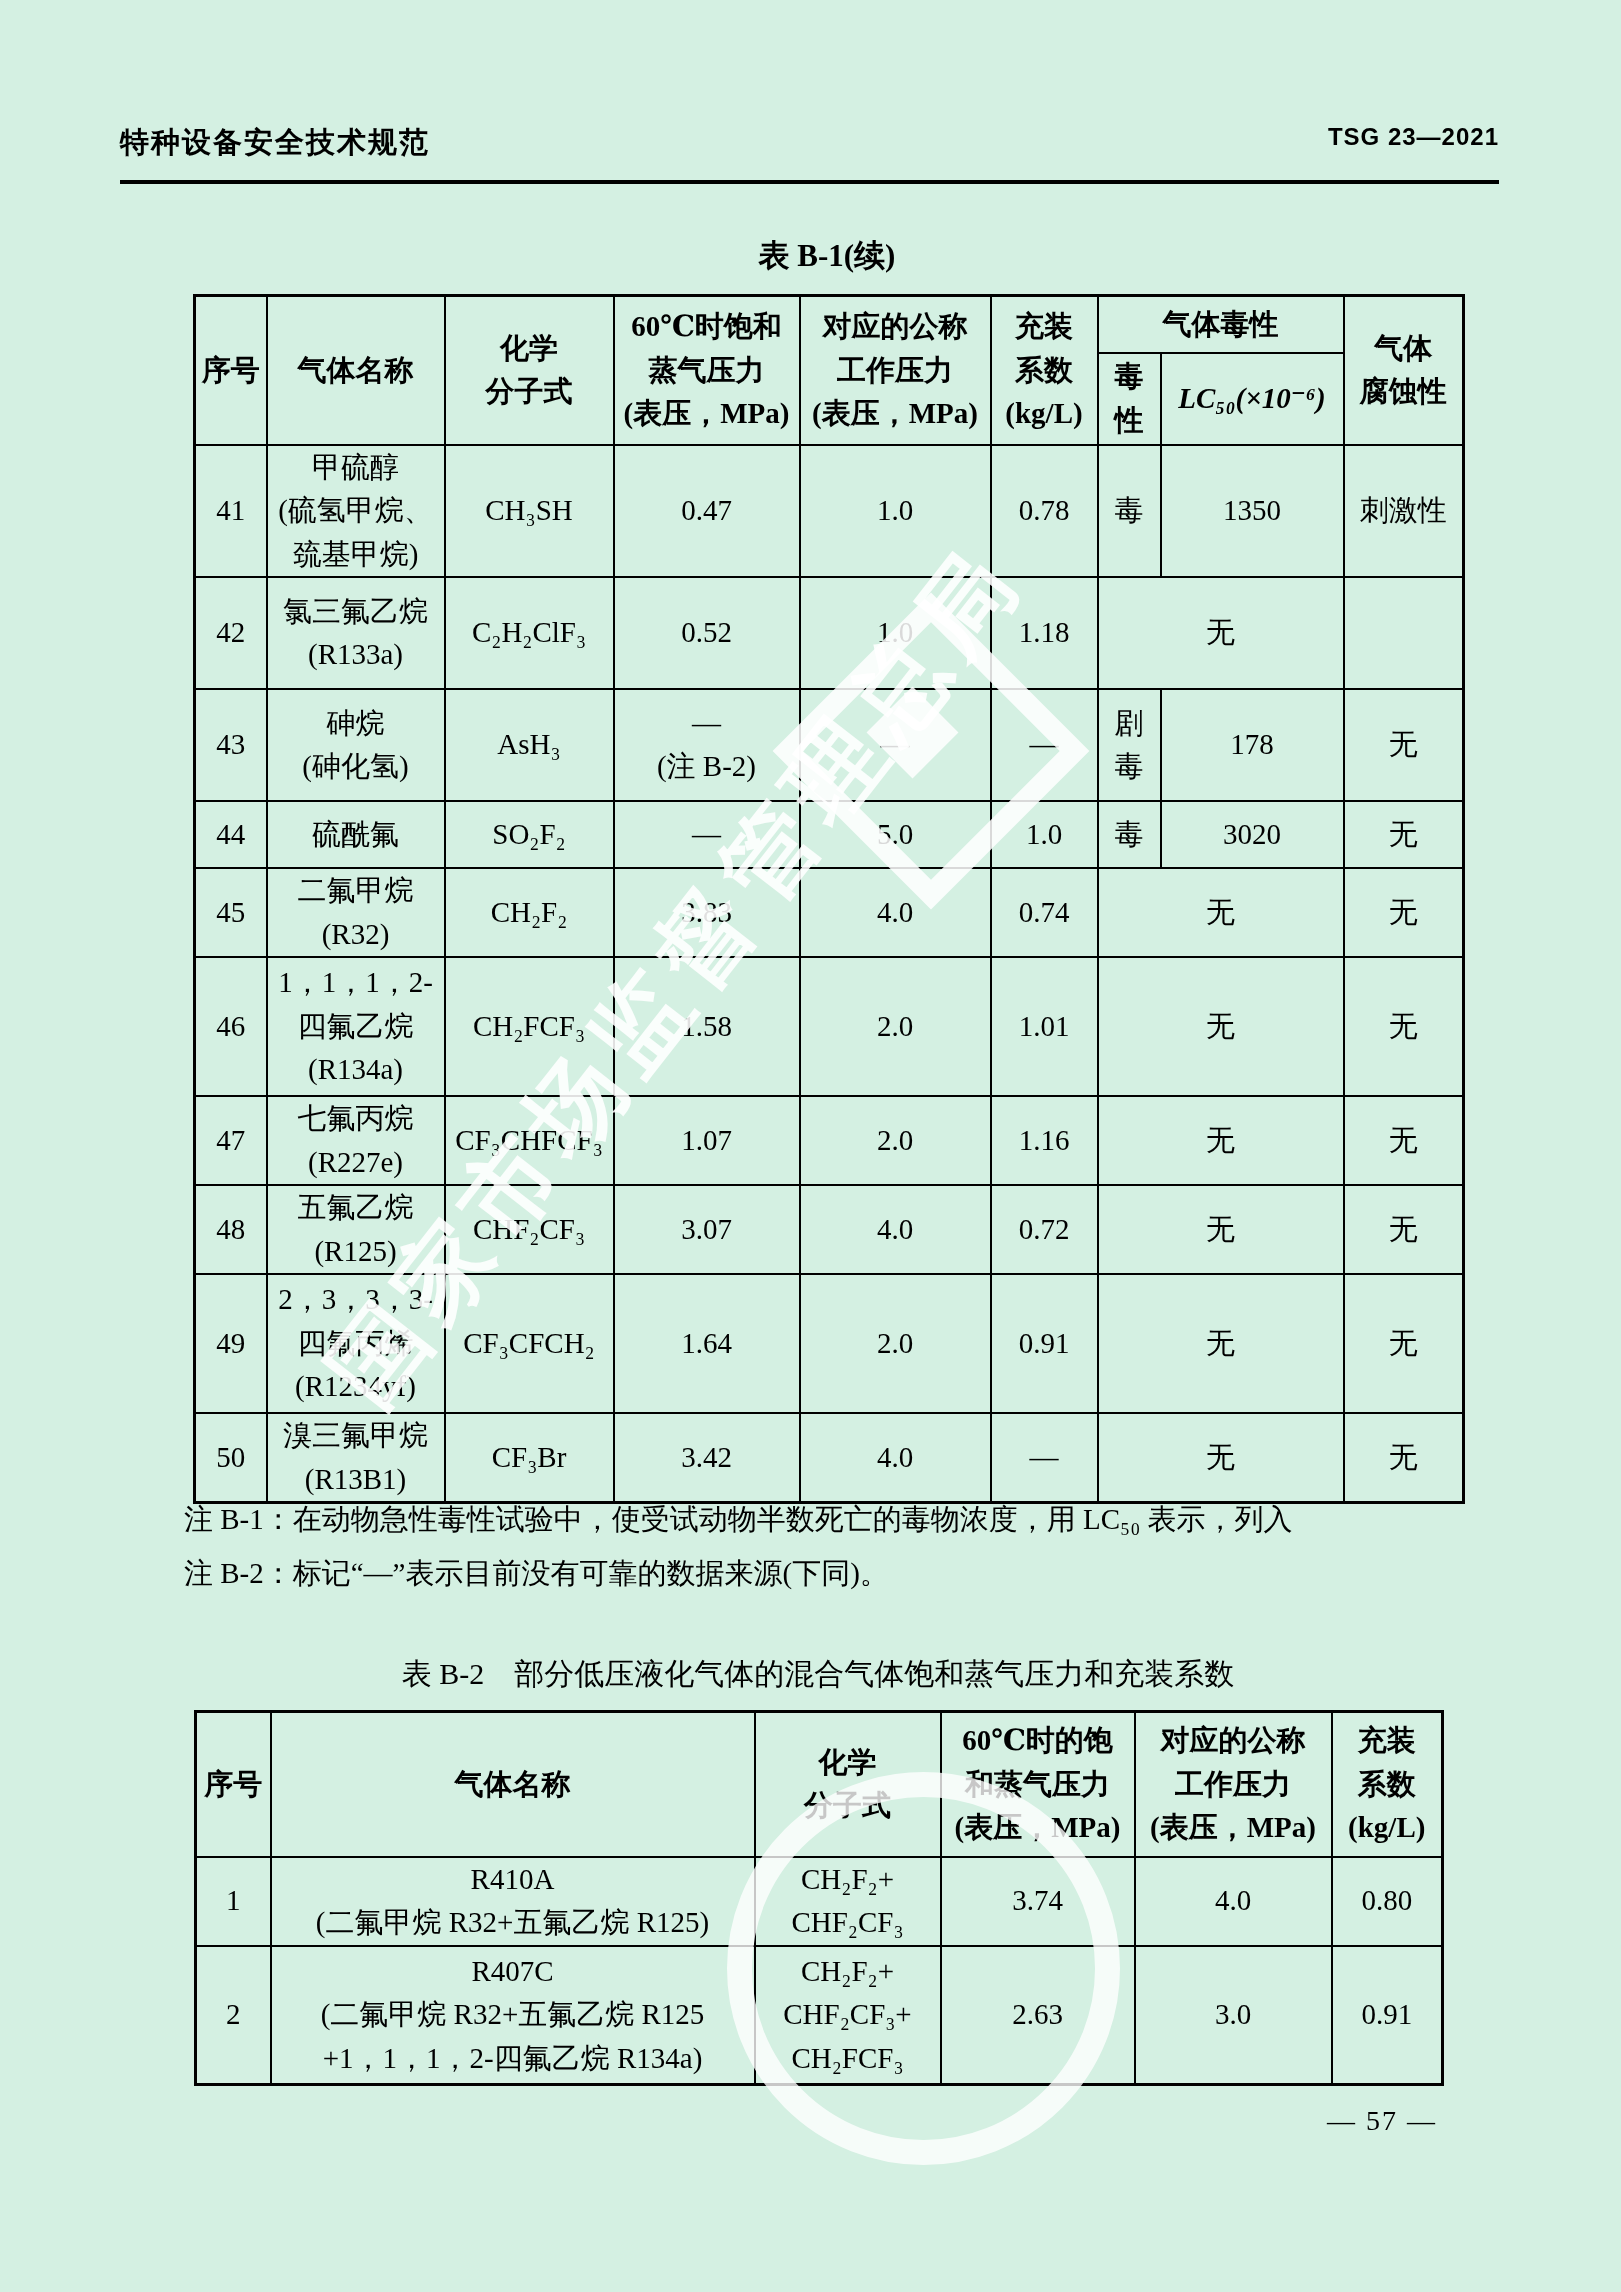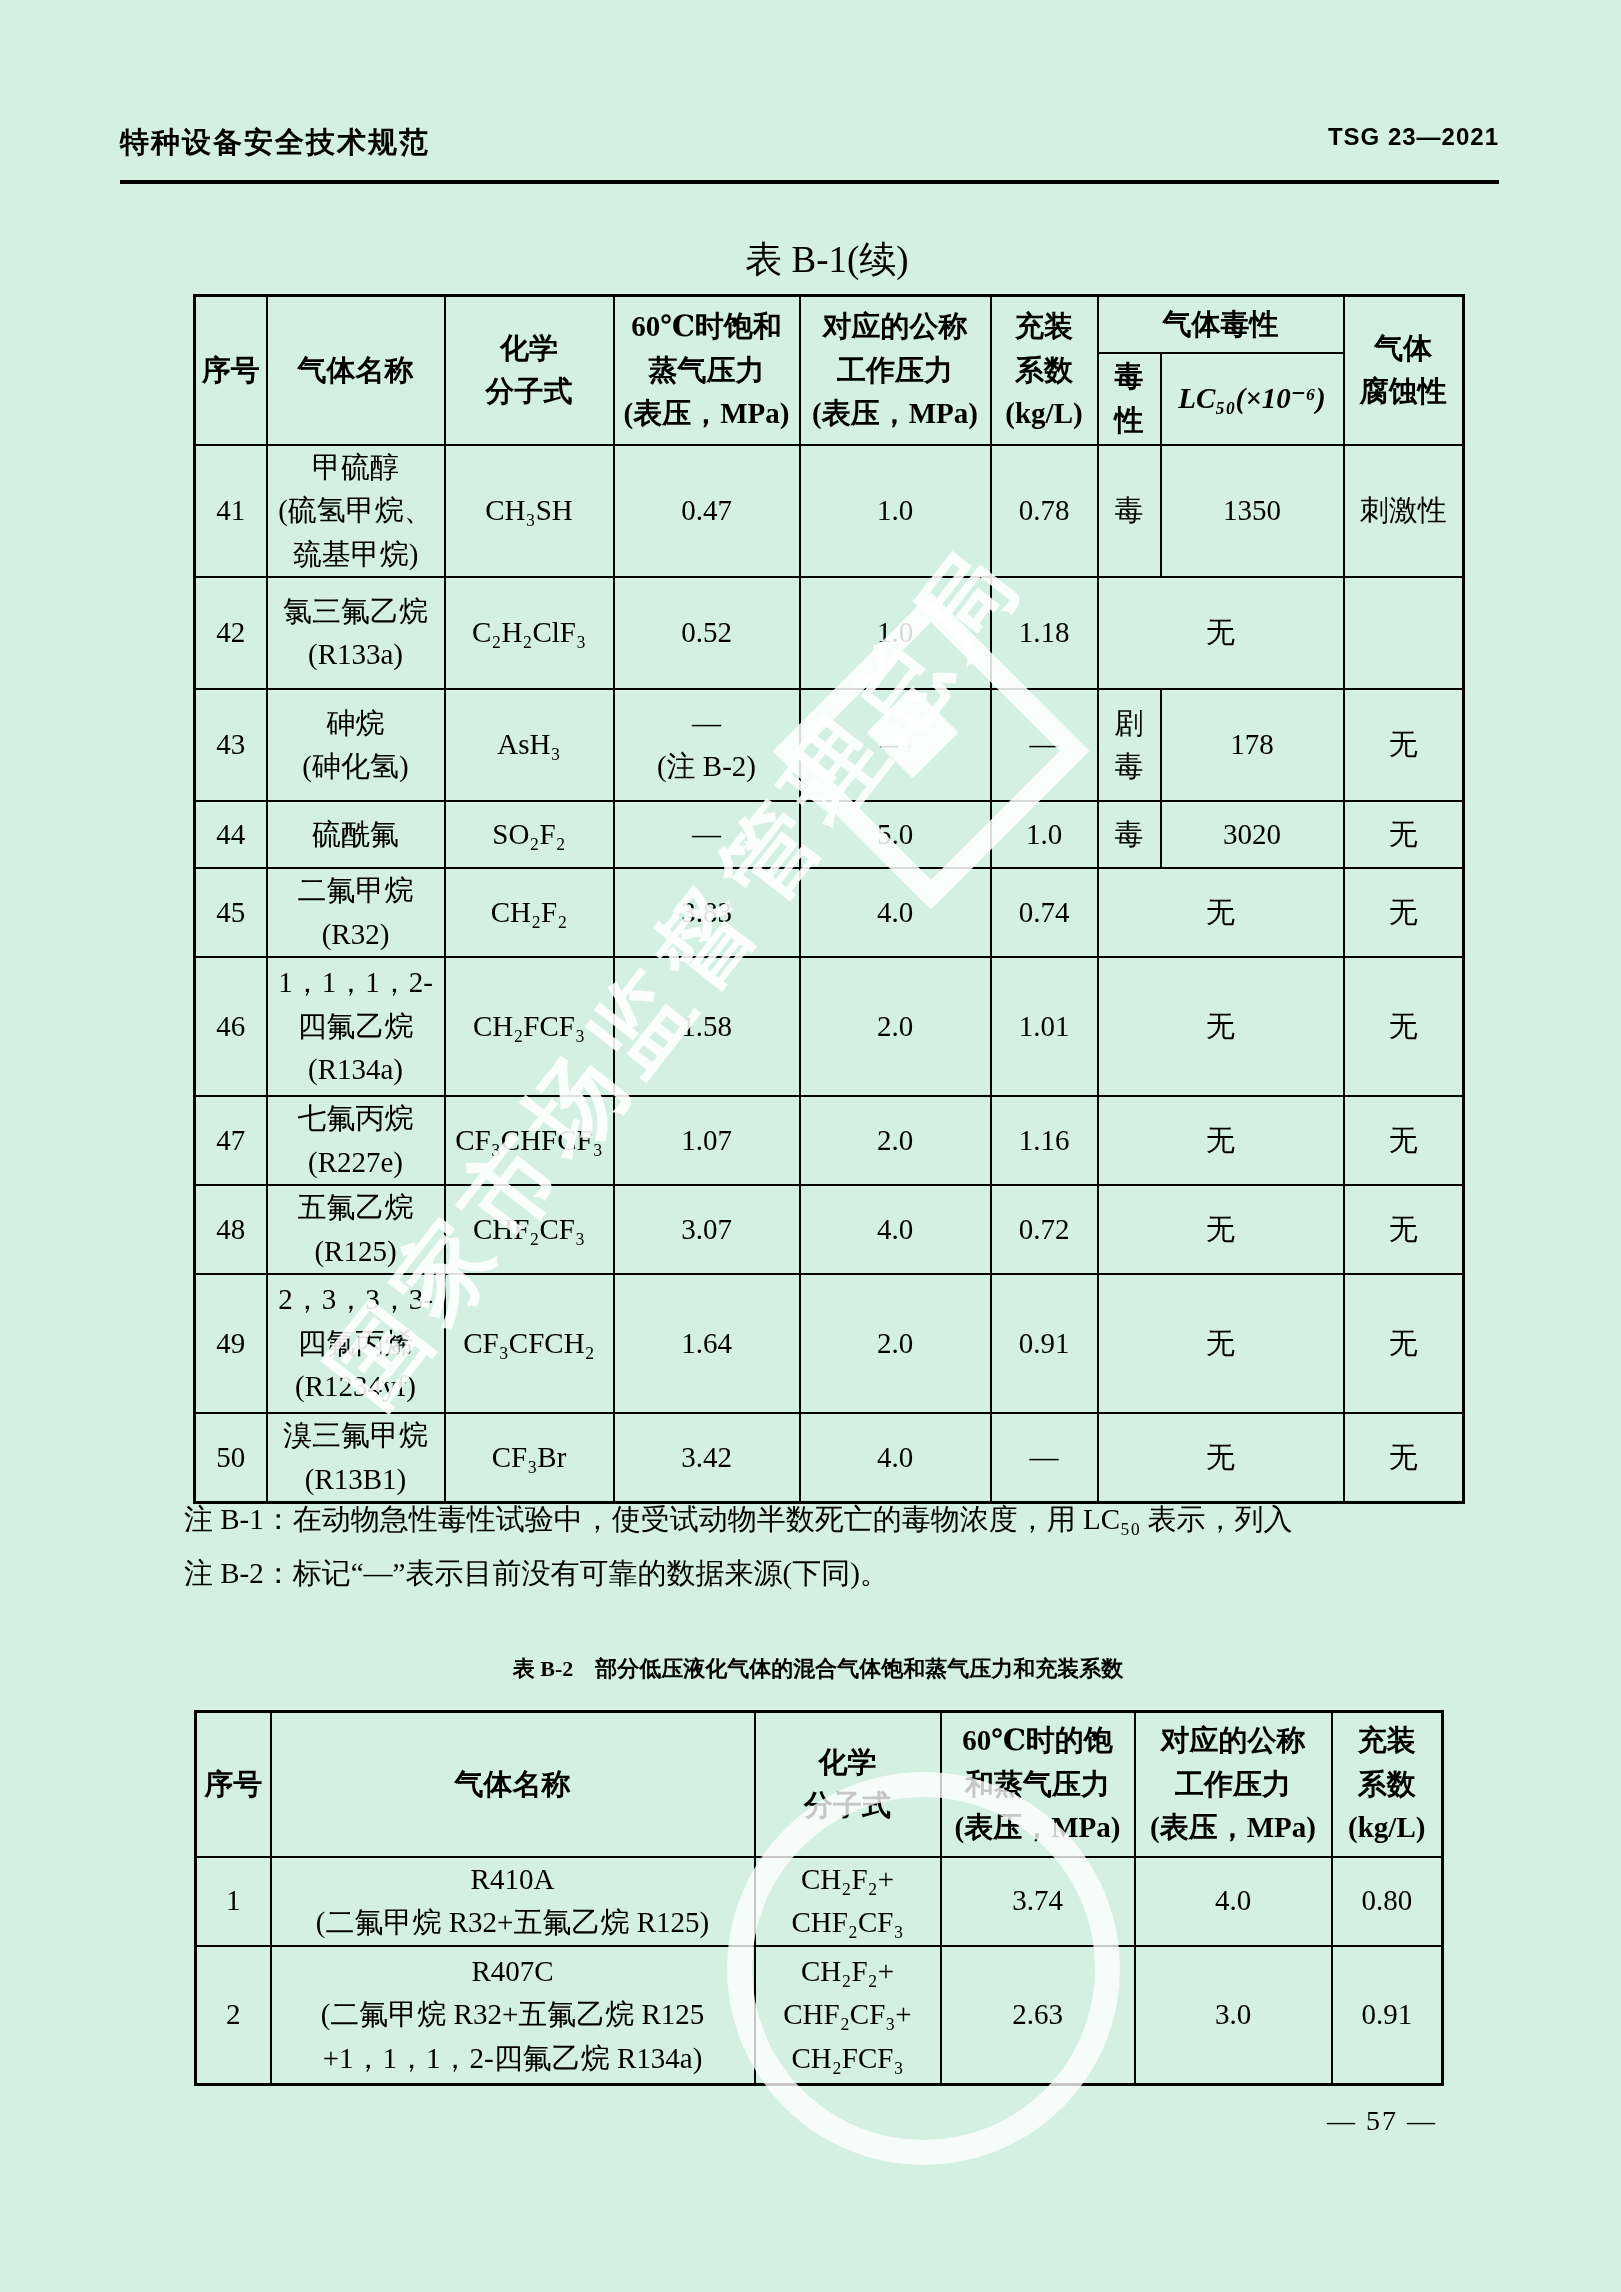--- a/index.html
+++ b/index.html
@@ -13,25 +13,25 @@
     position:absolute; left:120px; right:122px; top:123px;
     display:flex; justify-content:space-between; align-items:flex-start;
     font-family:"Liberation Sans","DejaVu Sans",sans-serif; font-weight:bold;
   }
   .topbar .hl { font-size:29px; letter-spacing:2px; }
   .topbar .hr { font-size:24px; letter-spacing:1px; }
   .headrule { position:absolute; left:120px; right:122px; top:180px; height:3.9px; background:#000; }
 
   .b1-title {
     position:absolute; top:235px; left:193px; width:1268px; text-align:center;
-    font-size:37px; font-weight:normal;
+    font-size:31px; font-weight:bold;
   }
   .b2-title {
     position:absolute; top:1654px; left:194px; width:1248px; text-align:center;
-    font-size:22px; font-weight:bold;
+    font-size:30px; font-weight:normal;
   }
 
   table.tbl {
     position:absolute; border-collapse:collapse; table-layout:fixed;
     border:3.9px solid #000; font-size:29px; line-height:1.5;
   }
   .tbl td, .tbl th {
     border:2px solid #000; text-align:center; vertical-align:middle;
     padding:0 2px; font-weight:normal; overflow:hidden;
   }

